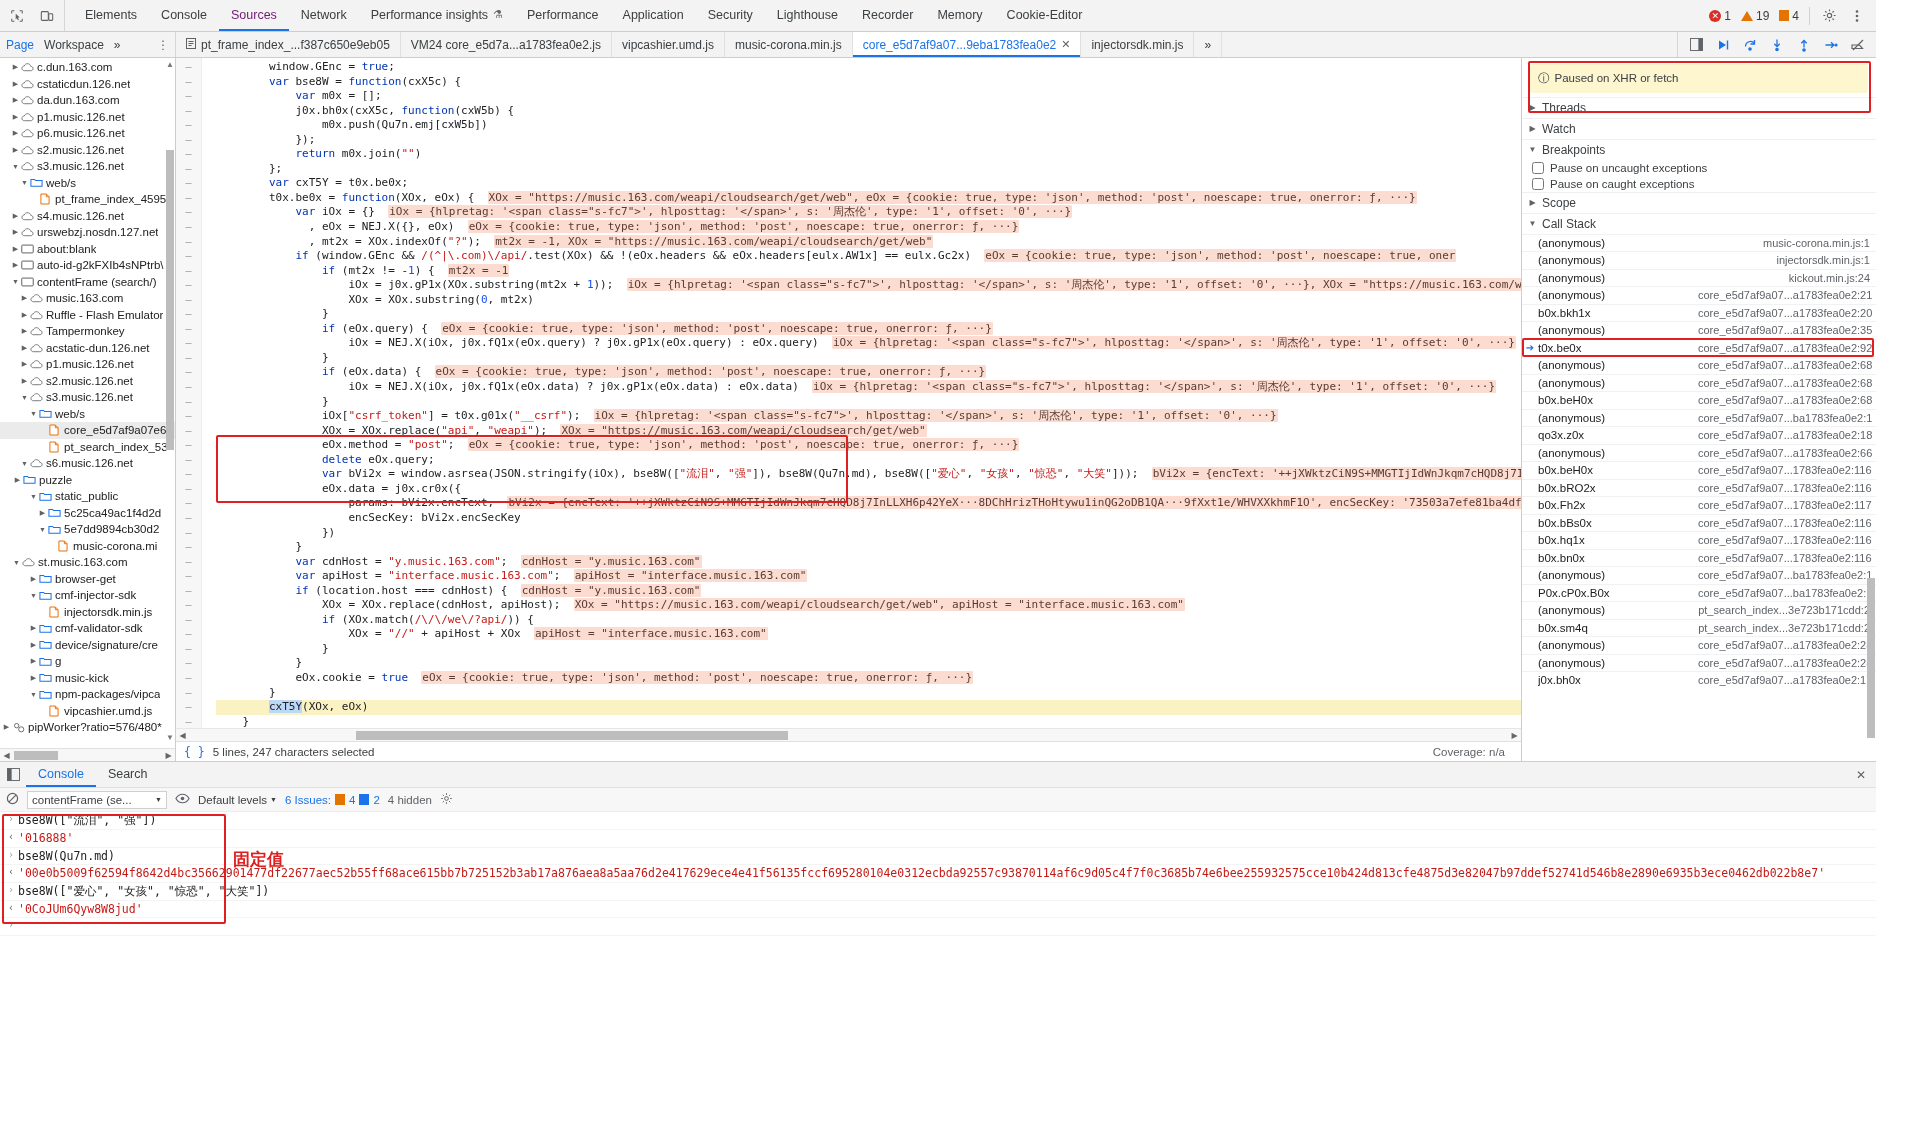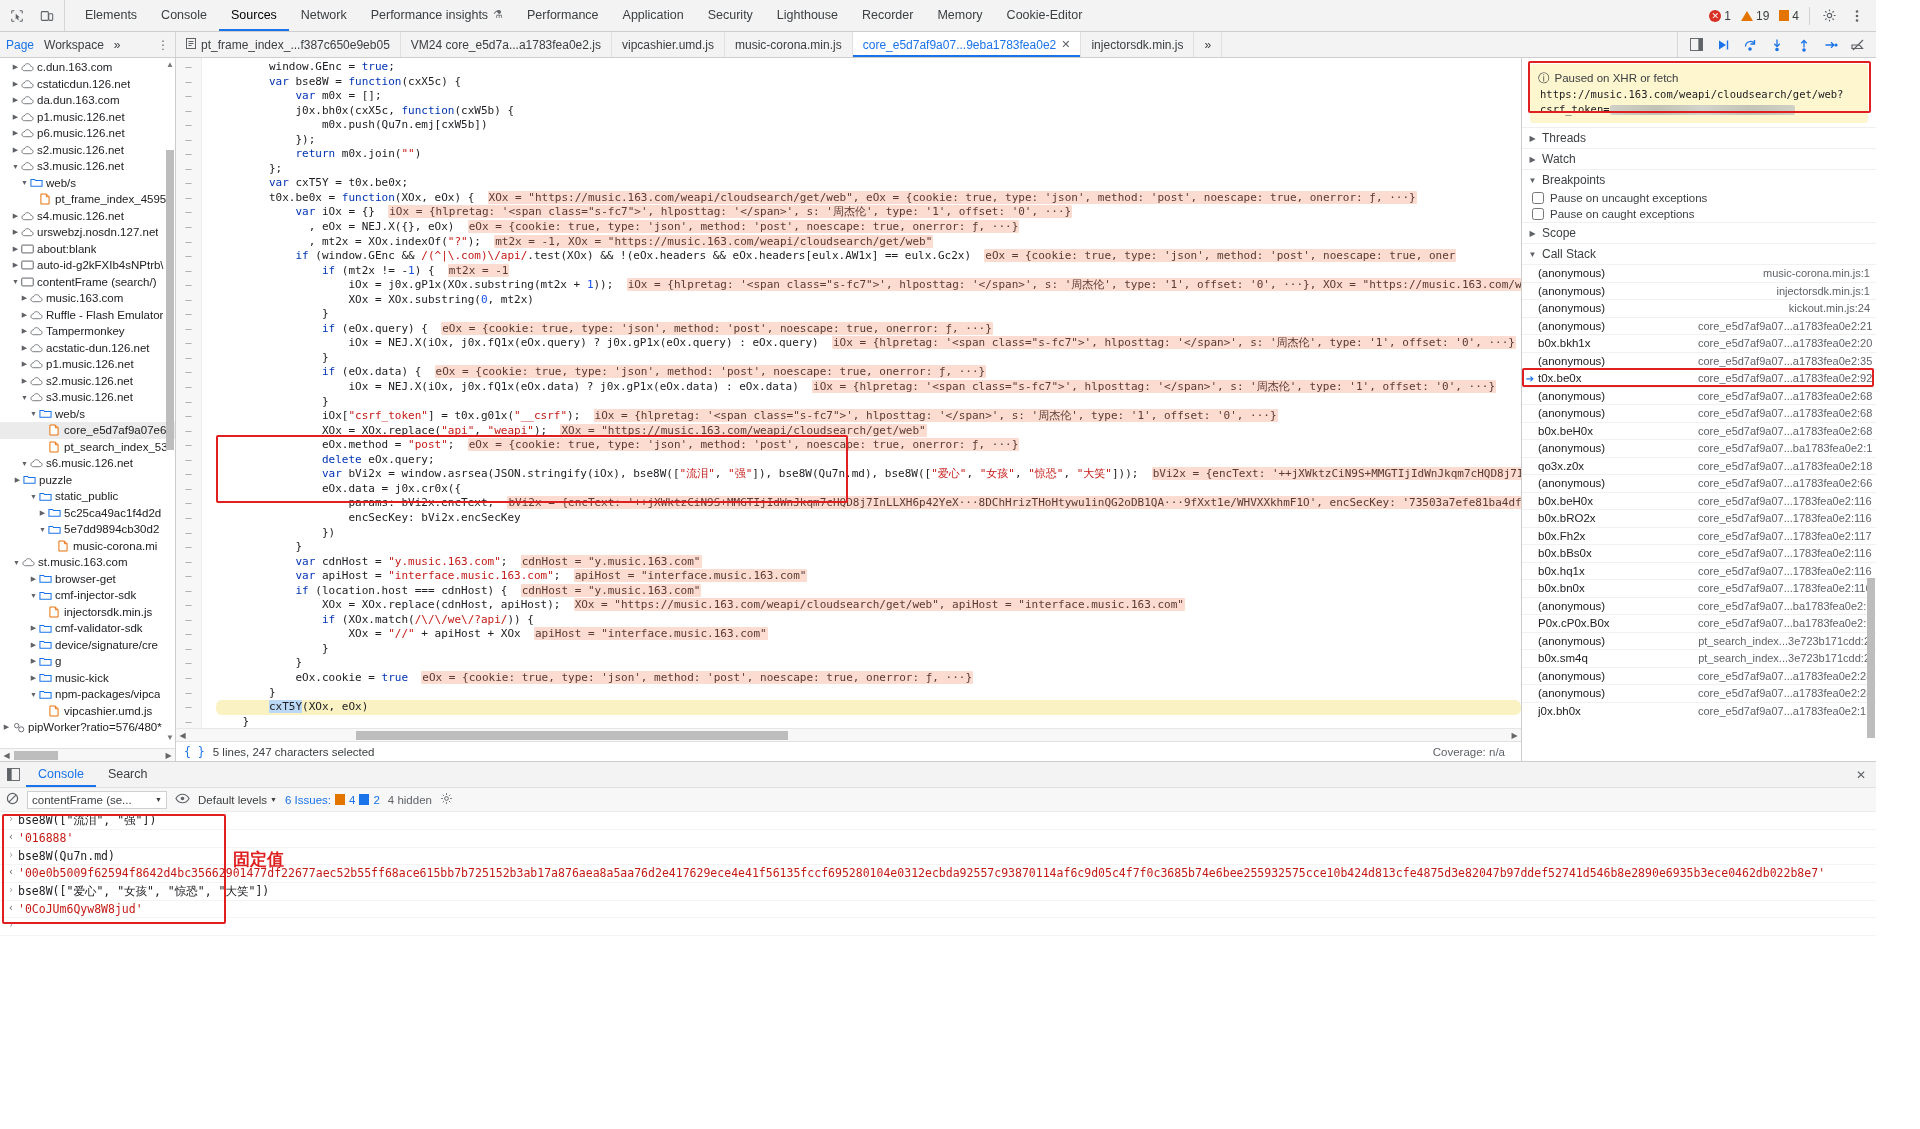--- a/index.html
+++ b/index.html
@@ -20,21 +20,21 @@
     border-bottom: 1px solid #cdcdcd; background:#f3f3f3;
   }
   .tb-icons { display:flex; align-items:center; padding:0 8px; gap:12px; border-right:1px solid #d6d6d6;}
   .tb-icon { width:18px; height:18px; display:flex; align-items:center; justify-content:center; color:#5f6368; cursor:pointer;}
   .main-tabs { display:flex; align-items:stretch; flex:1; padding-left:8px;}
   .m-tab {
     padding:0 12px; display:flex; align-items:center; gap:5px;
     font-size:12.5px; color:#3c4043; cursor:pointer; white-space:nowrap;
     border-bottom:2px solid transparent;
   }
-  .m-tab.active { color:#000000; border-bottom-color:#1a73e8; }
+  .m-tab.active { color:#701a75; border-bottom-color:#1a73e8; }
   .tb-right { display:flex; align-items:center; gap:10px; padding:0 10px; }
   .counter { display:flex; align-items:center; gap:3px; font-size:12px; color:#3c4043;}
   .dot-err { width:12px;height:12px;border-radius:50%;background:#d93025;color:#fff;font-size:9px;display:flex;align-items:center;justify-content:center;}
   .tri-warn { width:0;height:0;border-left:6px solid transparent;border-right:6px solid transparent;border-bottom:10px solid #e37400;}
   .sq-info { width:10px;height:11px;background:#e37400;}
   .vsep { width:1px; height:18px; background:#d0d0d0; }
 
   
   .second-row { height:26px; min-height:26px; display:flex; border-bottom:1px solid #cdcdcd; background:#f3f3f3; }
   .nav-head { width:176px; min-width:176px; display:flex; align-items:center; padding:0 6px; gap:10px; border-right:1px solid #d6d6d6;}
@@ -70,21 +70,21 @@
   .sb-harrow.r { margin-left:auto; }
 
   
   .editor-wrap { flex:1; display:flex; flex-direction:column; min-width:0; background:#fff; position:relative;}
   .code-area { flex:1; display:flex; min-height:0; overflow:hidden; position:relative;}
   .gutter { width:26px; min-width:26px; background:#f7f7f7; border-right:1px solid #ececec; padding-top:2px; }
   .gline { height:14.55px; font-family:"DejaVu Sans Mono", monospace; font-size:10px; color:#9a9a9a; text-align:center; line-height:14.55px;}
   .fold-col { width:14px; min-width:14px; background:#fff; }
   .code { flex:1; overflow:hidden; padding-top:2px; font-family:"DejaVu Sans Mono", monospace; font-size:11px; line-height:14.55px; white-space:pre; position:relative;}
   .cl { height:14.55px; white-space:pre; }
-  .cl.hl-exec { background:#fbf2c3;border-radius:6px; }
+  .cl.hl-exec { background:#fbf2c3; }
   .k { color:#0033b3; }
   .str { color:#c41a16; }
   .num { color:#1750eb; }
   .inline-val { background:#fcdcd0; color:#5a3b33; border-radius:1px; padding:0 1px;}
   .sel-token { background:#bcd8f7; }
   .red-box { position:absolute; border:2px solid #e02020; border-radius:2px; pointer-events:none; }
   .h-scroll { height:13px; min-height:13px; background:#f7f7f7; border-top:1px solid #e6e6e6; position:relative; display:flex; align-items:center;}
   .h-thumb { position:absolute; left:180px; width:432px; height:9px; background:#bdbdbd;}
   .h-arrow { width:13px; text-align:center; font-size:8px; color:#666;}
   .h-arrow.r { margin-left:auto;}
@@ -759,24 +759,20 @@
       </div>
     </div>
 
     <div class="debug-pane">
       <div style="position:relative;">
         <div class="paused-banner">
           <div class="title">
             <span>ⓘ</span>
             <span>Paused on XHR or fetch</span>
           </div>
-          <div class="url">
-            <span>https://music.163.com/weapi/cloudsearch/get/web?</span><br>
-            <span>csrf_token=</span><span class="blur-token" style="width:185px;"></span>
-          </div>
         </div>
         <div class="red-box" style="left:6px; top:3px; width:343px; height:52px;"></div>
       </div>
 
       <div class="dbg-section">
         <span class="caret">▶</span>
         <span>Threads</span>
       </div>
       <div class="dbg-section">
         <span class="caret">▶</span>

